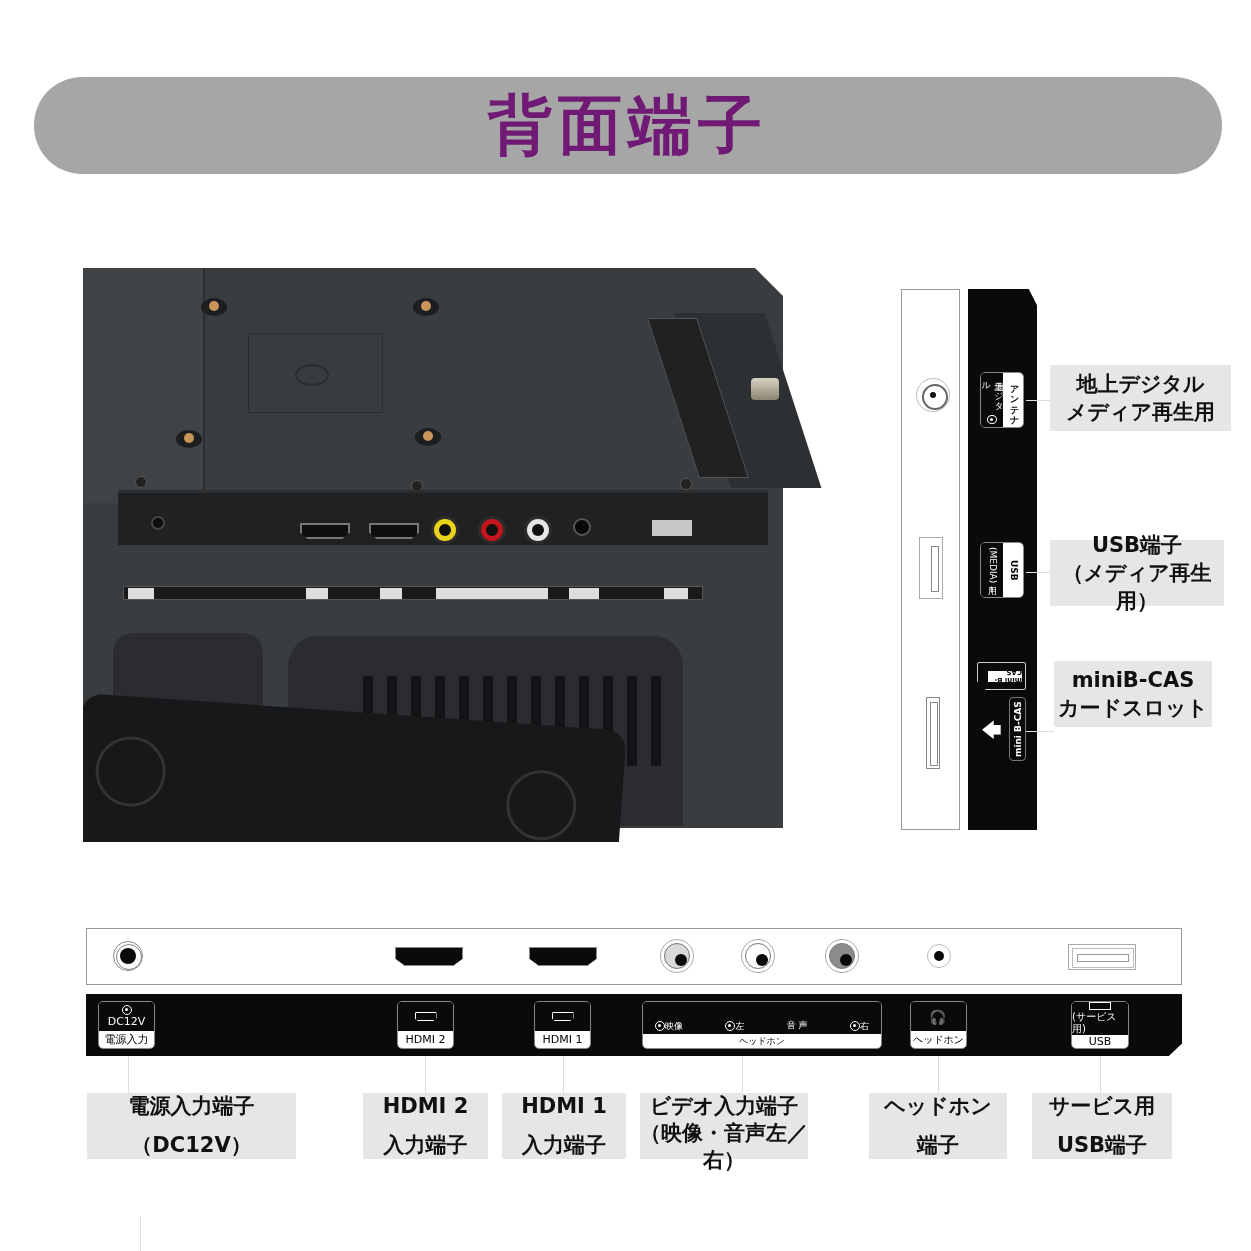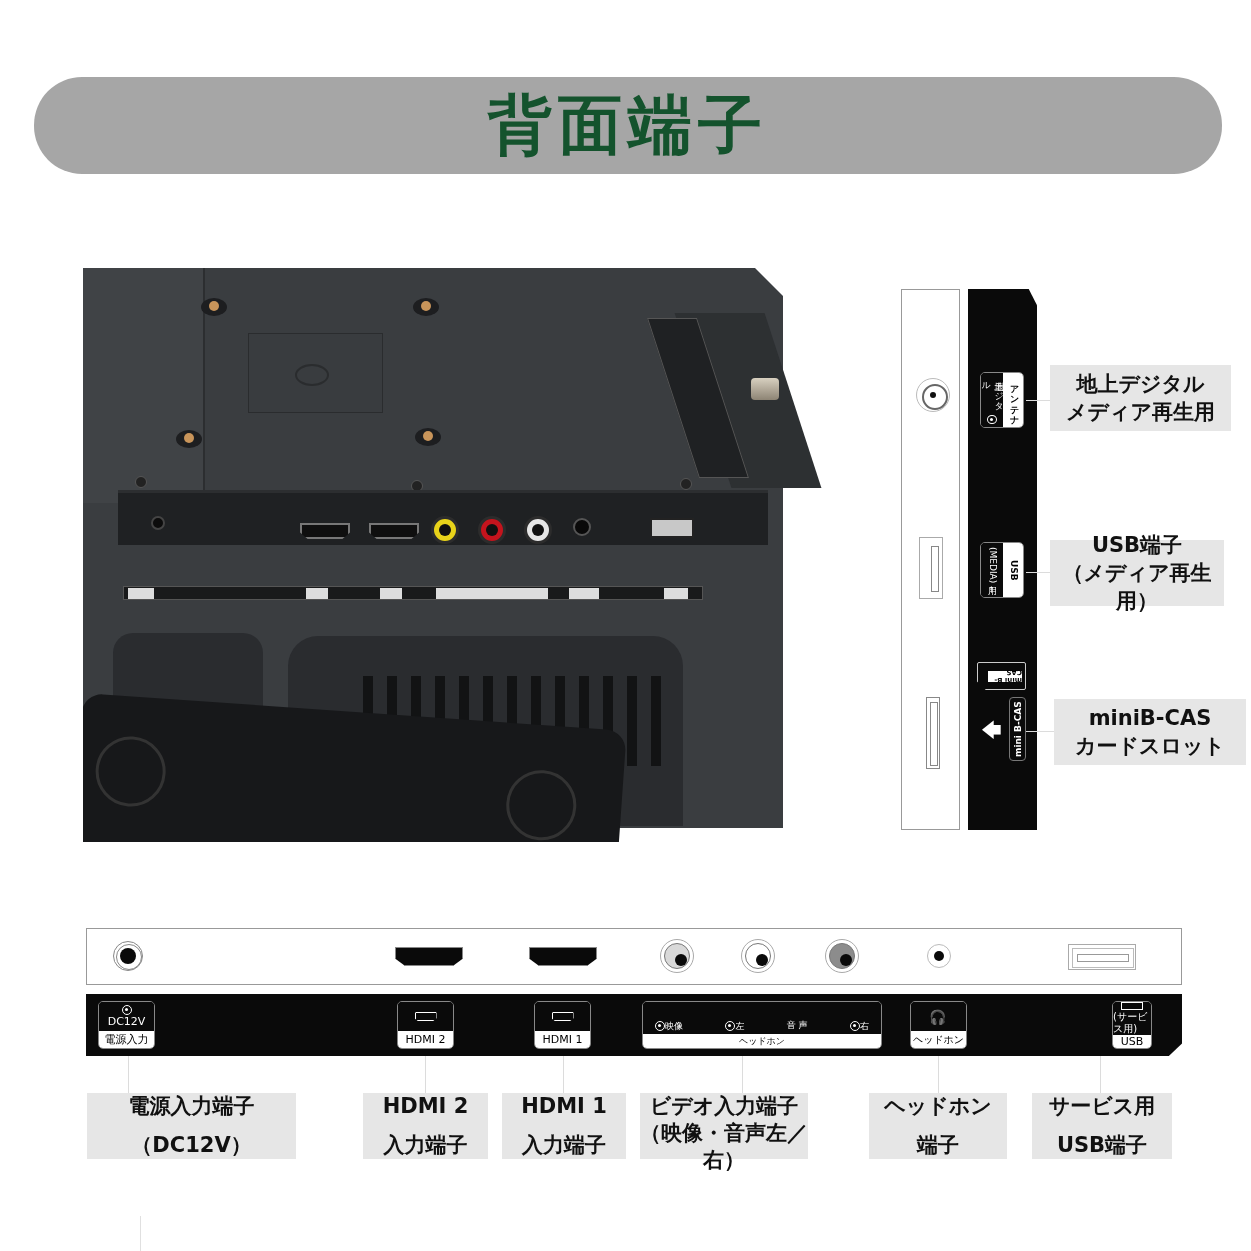--- a/index.html
+++ b/index.html
@@ -1,21 +1,21 @@
 <!DOCTYPE html>
 <html><head>
 <meta charset="utf-8">
 <style>
   * { box-sizing: border-box; margin: 0; padding: 0; }
   html, body { width: 1251px; height: 1251px; background: #ffffff; overflow: hidden; }
   body { position: relative; font-family: "DejaVu Sans", "Liberation Sans", sans-serif; color: #111; }
 
   
   .title-bar { position: absolute; left: 34px; top: 77px; width: 1188px; height: 97px; background: #a6a6a6; border-radius: 48px; display: flex; align-items: center; justify-content: center; }
-  .title-bar h1 { color: #14532d; font-size: 64px; font-weight: bold; letter-spacing: 6px; }
+  .title-bar h1 { color: #701a75; font-size: 64px; font-weight: bold; letter-spacing: 6px; }
 
   
   .photo { position: absolute; left: 83px; top: 268px; width: 780px; height: 574px; overflow: hidden; background: #fff; }
   .photo .body-main { position: absolute; left: 0; top: 0; width: 700px; height: 560px; background: #3a3d40; border-top-right-radius: 20px; clip-path: polygon(0 0, 96% 0, 100% 5%, 100% 100%, 0 100%); }
   .photo .panel-left { position: absolute; left: 0; top: 0; width: 122px; height: 235px; background: #404346; border-right: 2px solid #2c2e30; }
   .photo .vesa { position: absolute; left: 165px; top: 65px; width: 135px; height: 80px; border: 1px solid #2a2c2e; background: #393c3f; }
   .photo .vesa-logo { position: absolute; left: 212px; top: 96px; width: 34px; height: 22px; border-radius: 50%; border: 2px solid #2a2c2e; }
   .photo .boss { position: absolute; width: 26px; height: 18px; border-radius: 50%; background: #1d1e20; }
   .photo .boss::after { content: ""; position: absolute; left: 8px; top: 3px; width: 10px; height: 10px; border-radius: 50%; background: #c9955a; }
   .photo .screw { position: absolute; width: 12px; height: 12px; border-radius: 50%; background: #222; border: 1px solid #555; }
@@ -183,21 +183,21 @@
 <div class="callout-line" style="left:1026px;top:731px;width:28px;height:1px"></div>
 
 <div class="callout" style="left:1050px;top:365px;width:181px;height:66px">
   <div>地上デジタル</div>
   <div>メディア再生用</div>
 </div>
 <div class="callout" style="left:1050px;top:540px;width:174px;height:66px">
   <div>USB端子</div>
   <div>（メディア再生用）</div>
 </div>
-<div class="callout" style="left:1054px;top:699px;width:192px;height:66px">
+<div class="callout" style="left:1054px;top:661px;width:158px;height:66px">
   <div>miniB-CAS</div>
   <div>カードスロット</div>
 </div>
 
 <div class="bottom-white"></div>
 <div class="bw-icon dc-jack"></div>
 <div class="bw-icon hdmi-shape" style="left:395px"></div>
 <div class="bw-icon hdmi-shape" style="left:529px"></div>
 <div class="bw-icon rca-shape" style="left:660px">
     <div class="ring">
@@ -260,21 +260,21 @@
   <div class="bot" style="height:14px;font-size:9px">ヘッドホン</div>
 </div>
 
 <div class="port-label" style="left:910px;width:57px;height:48px">
   <div class="top">
       <span class="mini-phones">🎧</span>
     </div>
   <div class="bot" style="font-size:10px">ヘッドホン</div>
 </div>
 
-<div class="port-label" style="left:1112px;width:40px;height:48px">
+<div class="port-label" style="left:1071px;width:58px;height:48px">
   <div class="top">
     <span class="mini-usb"></span>
     <span style="font-size:10px">(サービス用)</span>
   </div>
   <div class="bot" style="height:15px">USB</div>
 </div>
 
 <div class="vline" style="left:128px;top:1056px;height:37px"></div>
 <div class="vline" style="left:425px;top:1056px;height:37px"></div>
 <div class="vline" style="left:563px;top:1056px;height:37px"></div>

